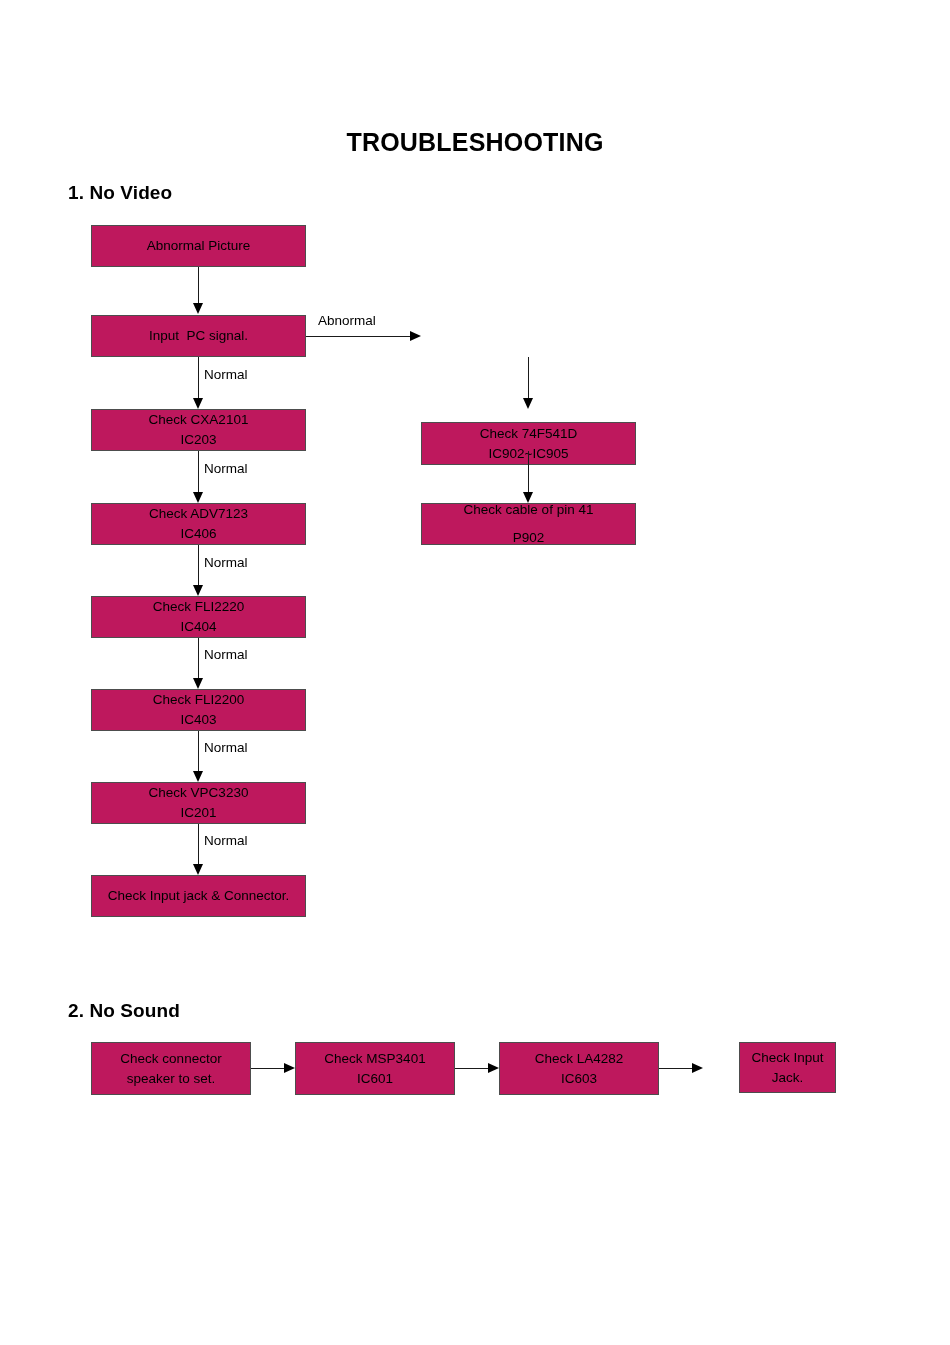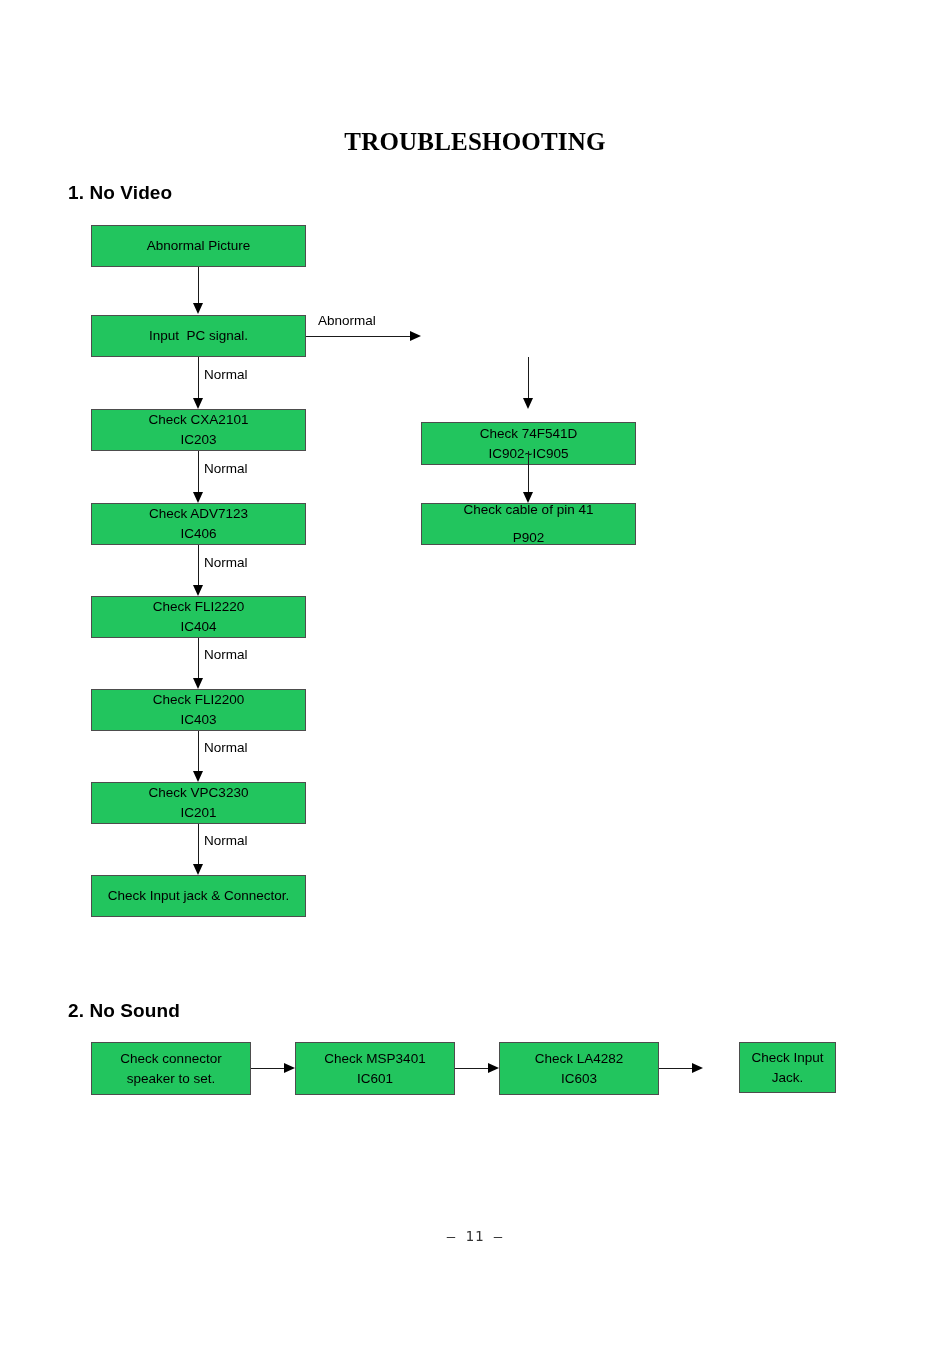--- a/index.html
+++ b/index.html
@@ -23,39 +23,38 @@
   
   .doc-title {
     position: absolute;
     top: 128px;
     left: 0;
     width: 950px;
     text-align: center;
     font-size: 25px;
     font-weight: bold;
     letter-spacing: 0.2px;
-    font-family: Liberation Serif, serif;
   }
   .section-heading {
     position: absolute;
     left: 68px;
     font-size: 19px;
     font-weight: bold;
     letter-spacing: 0.1px;
     white-space: nowrap;
   }
   #heading-no-video { top: 182px; text-align: right; }
   #heading-no-sound { top: 1000px; }
 
   
   .fbox {
     position: absolute;
     box-sizing: border-box;
     border: 1px solid #4d4d4d;
-    background: #22c55e;
+    background: #be185d;
     display: flex;
     flex-direction: column;
     align-items: center;
     justify-content: center;
     font-size: 13.5px;
     line-height: 1.45;
     text-align: center;
     white-space: pre;
   }
   .fbox .ln2 { display: block; }
@@ -224,15 +223,14 @@
   </div>
 
   <div class="hline" style="left:659px; top:1068px; width:33px;"></div>
   <div class="arrow-right" style="left:692px; top:1063px;"></div>
 
   <div class="fbox" style="left:739px; top:1042px; width:97px; height:51px;">
     <span>Check Input</span>
     <span class="ln2">Jack.</span>
   </div>
 
-  <div class="page-footer">–  11  –</div>
 
 </div>
 
 </body></html>

